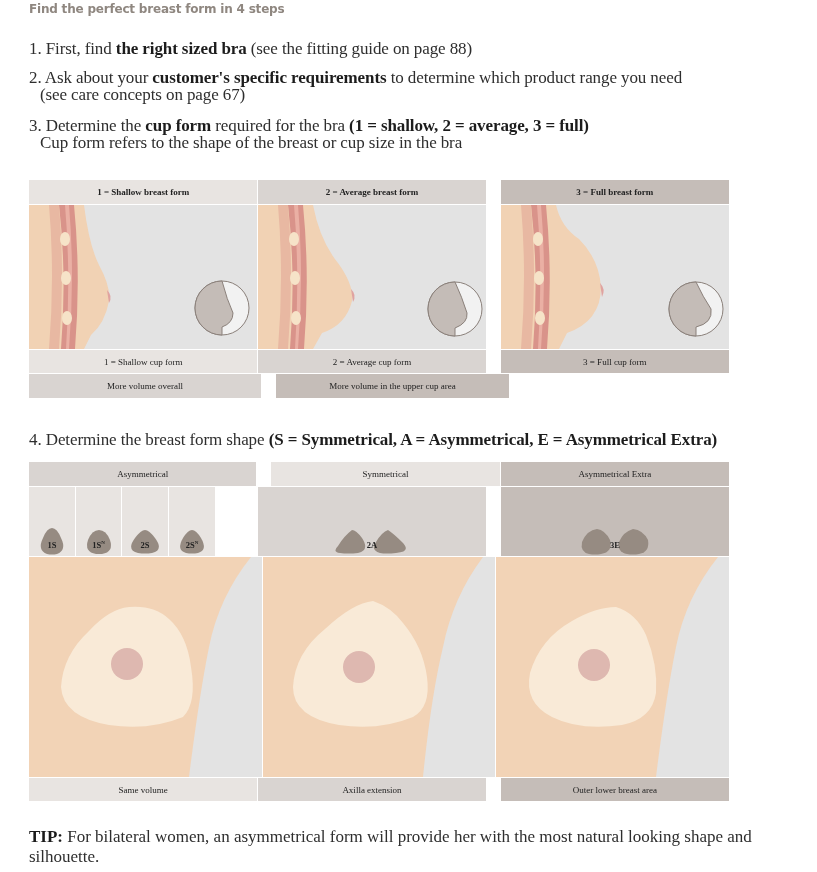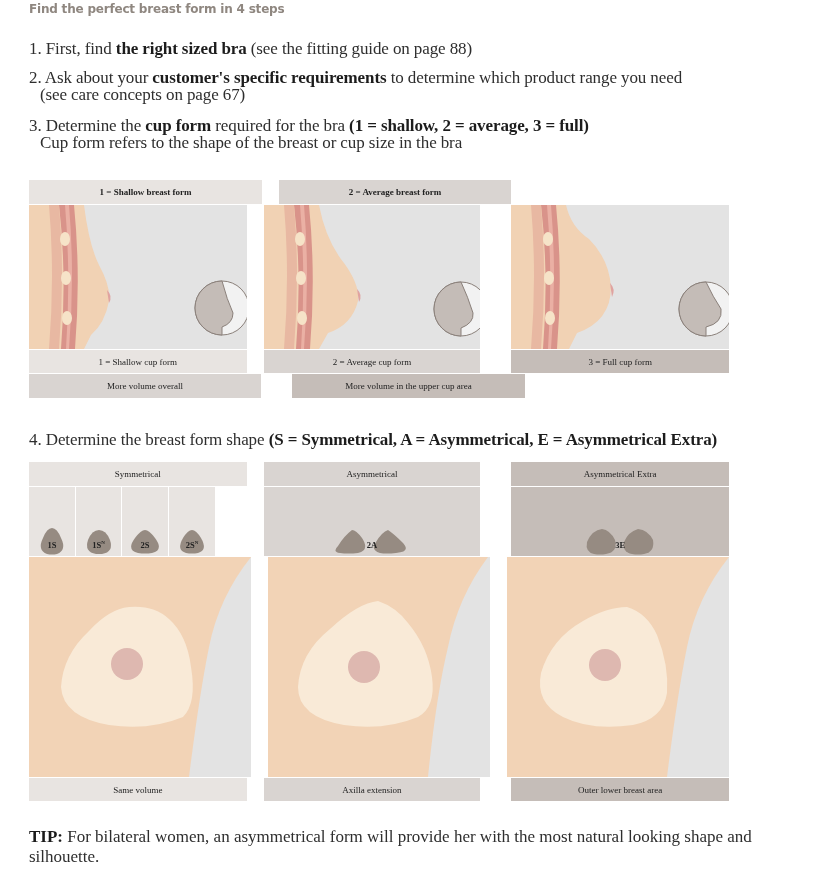--- a/index.html
+++ b/index.html
@@ -14,21 +14,21 @@
   .step {
     position: absolute; left: 29px;
     font-family: "Liberation Serif", serif; font-size: 17px; color: #2e2e2e;
     line-height: 17px; letter-spacing: -0.1px;
   }
   .step b { font-weight: bold; color: #1c1c1c; }
   .step .indent { padding-left: 11px; display: block; }
 
   
   .grid { position: absolute; left: 29px; width: 700px; }
-  .row { position: absolute; left: 0; width: 700px; display: flex; gap: 16px; }
+  .row { position: absolute; left: 0; width: 700px; display: flex; }
   .cell {
     height: 100%; display: flex; align-items: center; justify-content: center;
     font-family: "Liberation Serif", serif; font-size: 9px; color: #222;
   }
   .c1 { background: #e8e4e1; }
   .c2 { background: #d9d4d1; }
   .c3 { background: #c5bdb8; }
   .col1 { width: 233px; margin-right: 1px; }
   .col2 { width: 232px; margin-right: 15px; }
   .col3 { width: 233px; }
@@ -74,20 +74,21 @@
 
 <div class="step" style="top:117px;">
   <span>3.</span><span> Determine the </span><b>cup form</b><span> required for the bra </span><b>(1 = shallow, 2 = average, 3 = full)</b>
   <span class="indent">Cup form refers to the shape of the breast or cup size in the bra</span>
 </div>
 
 <div class="grid" style="top:180px; height:218px;">
   <div class="row" style="top:0; height:24px;">
     <div class="cell c1 col1 bold">1 = Shallow breast form</div>
     <div class="cell c2 col2 bold">2 = Average breast form</div>
+    <div class="cell c3 col3 bold">3 = Full breast form</div>
   </div>
 
   <div class="row" style="top:25px; height:144px;">
 
     <div class="illu col1">
       <svg width="233" height="144" viewBox="0 0 233 144">
         <path d="M0 0 L55 0 Q60 40 70 60 Q82 82 80 96 Q76 118 62 130 L55 144 L0 144 Z" fill="#f1d2b4"></path>
         <path d="M30 0 L45 0 Q52 70 46 144 L32 144 Q38 70 30 0 Z" fill="#d9938a"></path>
         <path d="M36 0 L40 0 Q46 70 40 144 L37 144 Q42 70 36 0 Z" fill="#eab0a4"></path>
         <path d="M20 0 L30 0 Q36 70 30 144 L20 144 Q26 70 20 0 Z" fill="#e8b8a2"></path>
@@ -142,22 +143,22 @@
     <div class="cell c3 col3">More volume in the upper cup area</div>
   </div>
 </div>
 
 <div class="step" style="top:431px;">
   <span>4.</span><span> Determine the breast form shape </span><b>(S = Symmetrical, A = Asymmetrical, E = Asymmetrical Extra)</b>
 </div>
 
 <div class="grid" style="top:462px; height:339px;">
   <div class="row" style="top:0; height:24px;">
+    <div class="cell c2 col2">Asymmetrical</div>
     <div class="cell c1 col1">Symmetrical</div>
-    <div class="cell c2 col2">Asymmetrical</div>
     <div class="cell c3 col3">Asymmetrical Extra</div>
   </div>
 
   <div class="row" style="top:25px; height:69px;">
     <div class="col1 shape-row" style="margin-right:1px;">
       <div class="shape-cell c1" style="width:46px;margin-right:1px;">
         <svg width="30" height="30" viewBox="0 0 30 30">
             <path d="M15 2 Q20 2 24 12 Q30 24 20 28 Q15 29 10 28 Q0 24 6 12 Q10 2 15 2 Z" fill="#968b82"></path>
           </svg>
         <span class="lbl"><span>1S</span></span>

